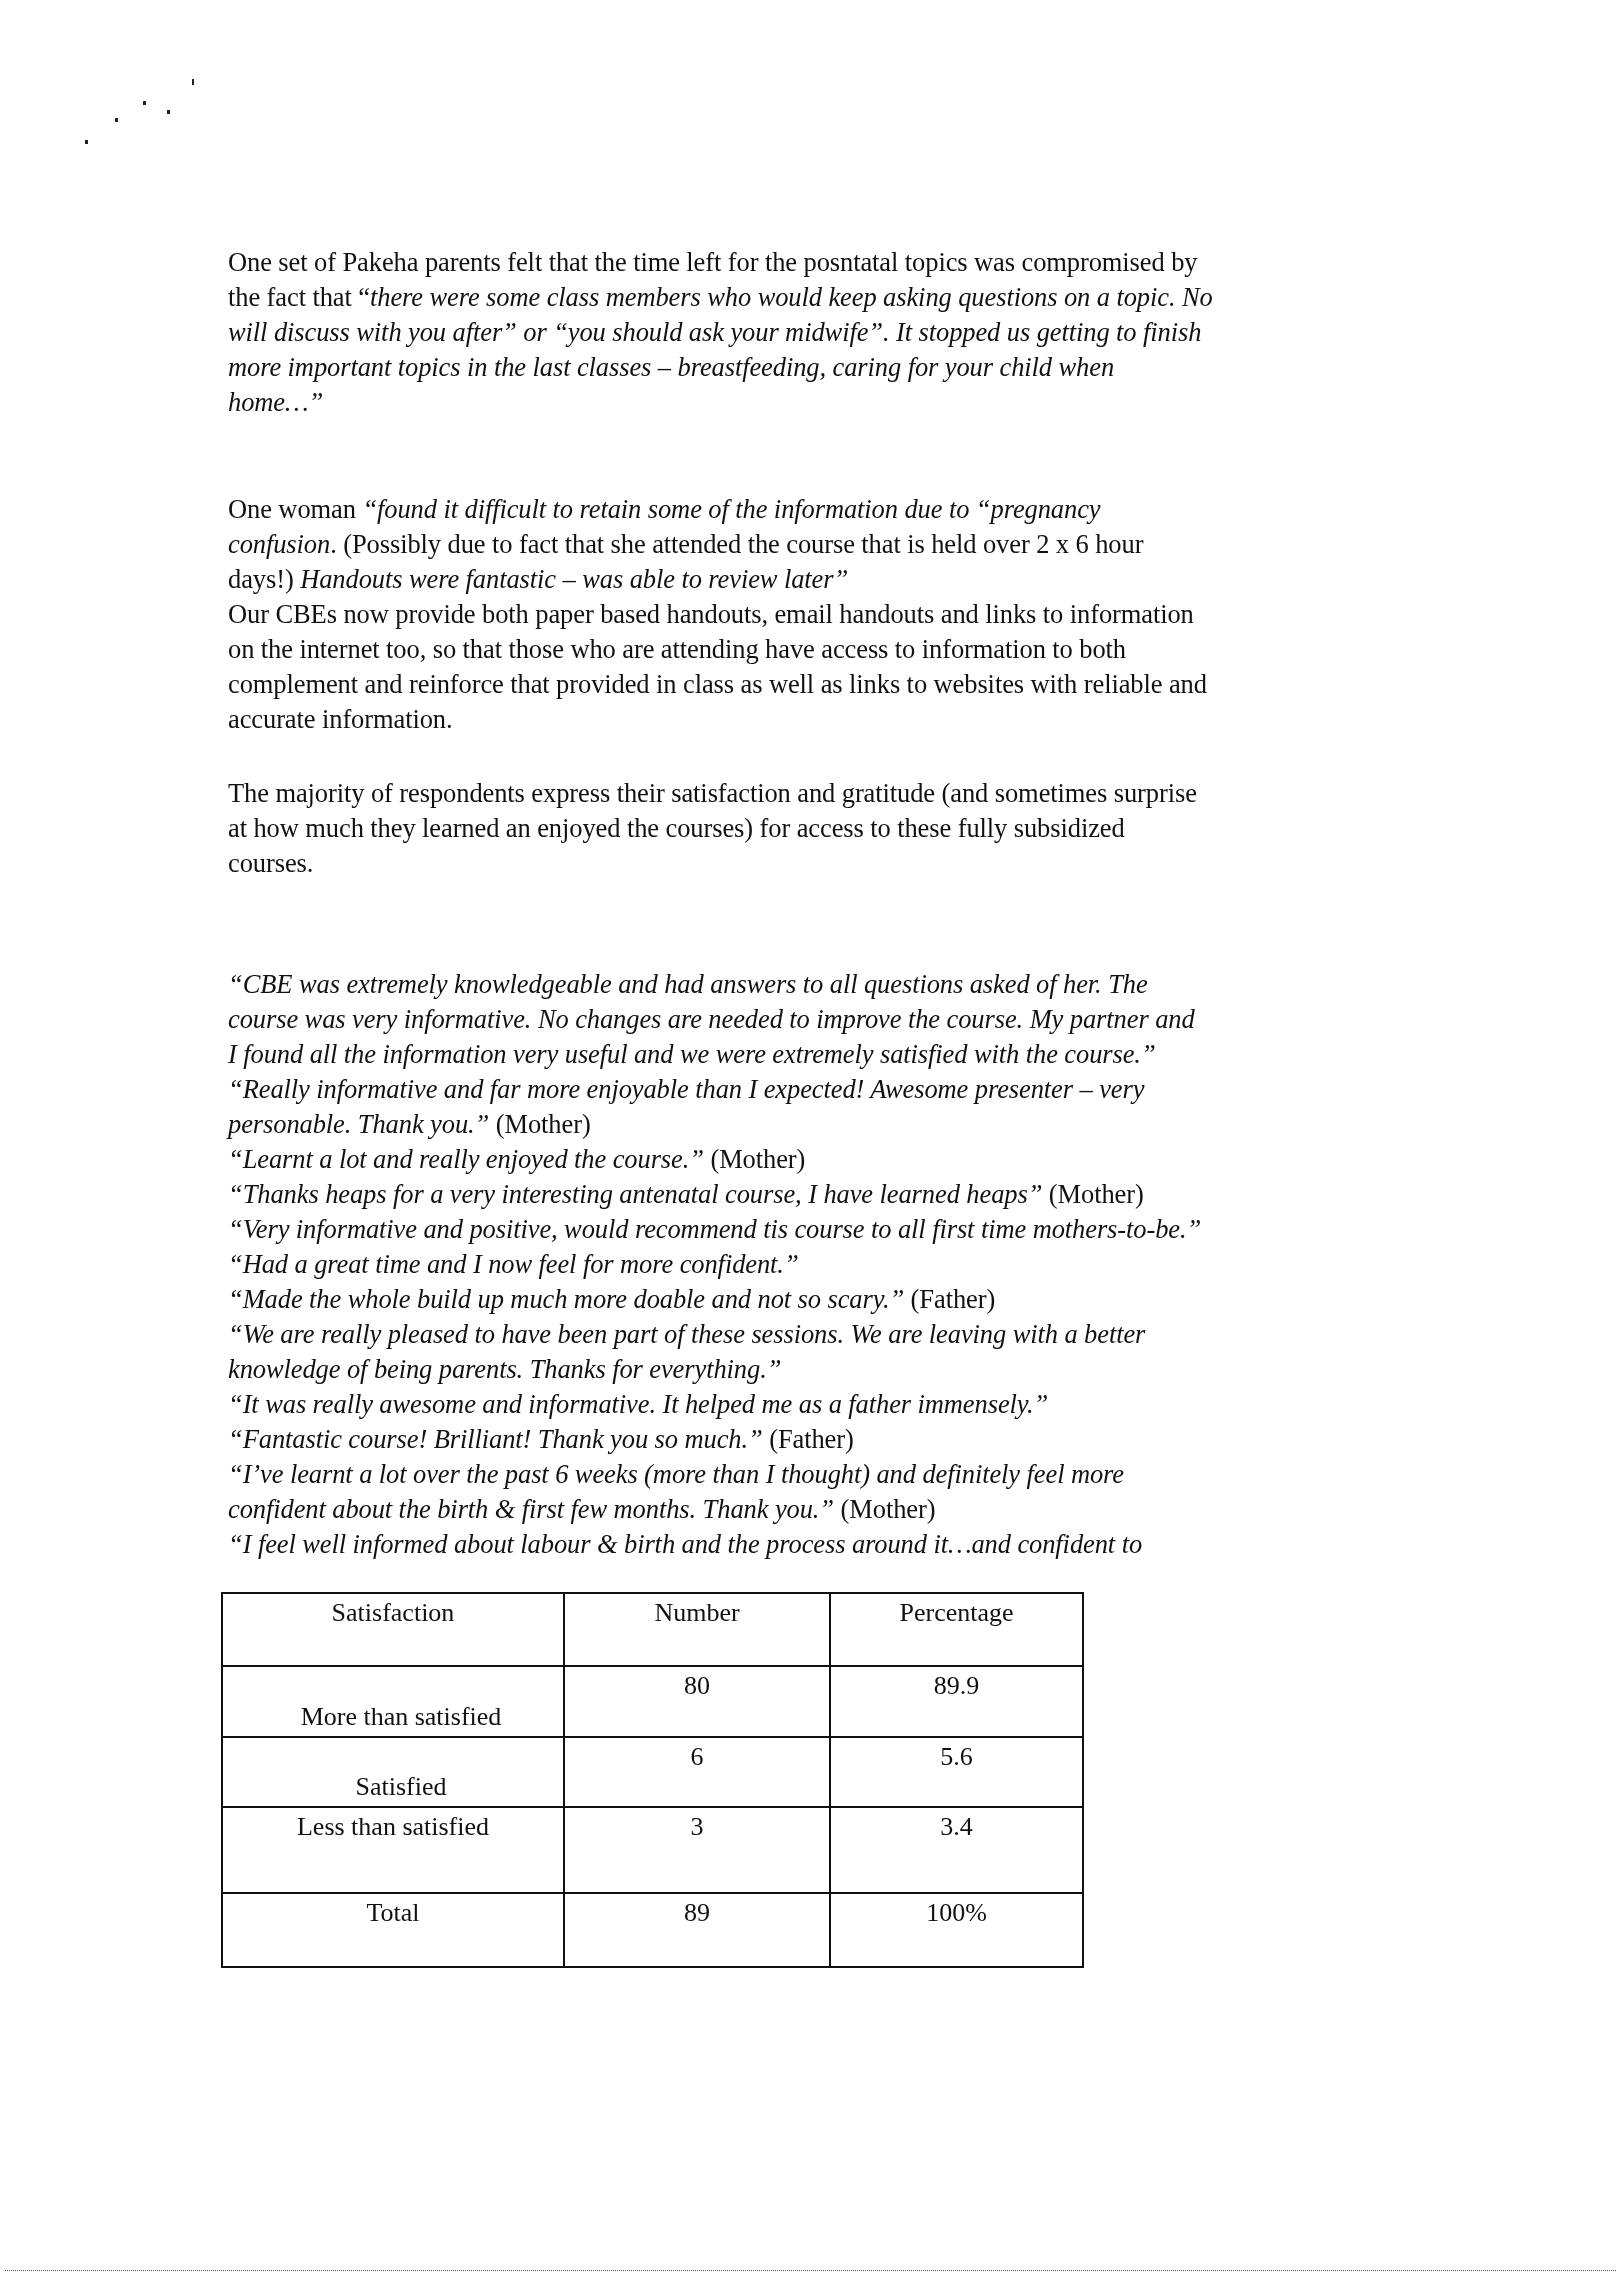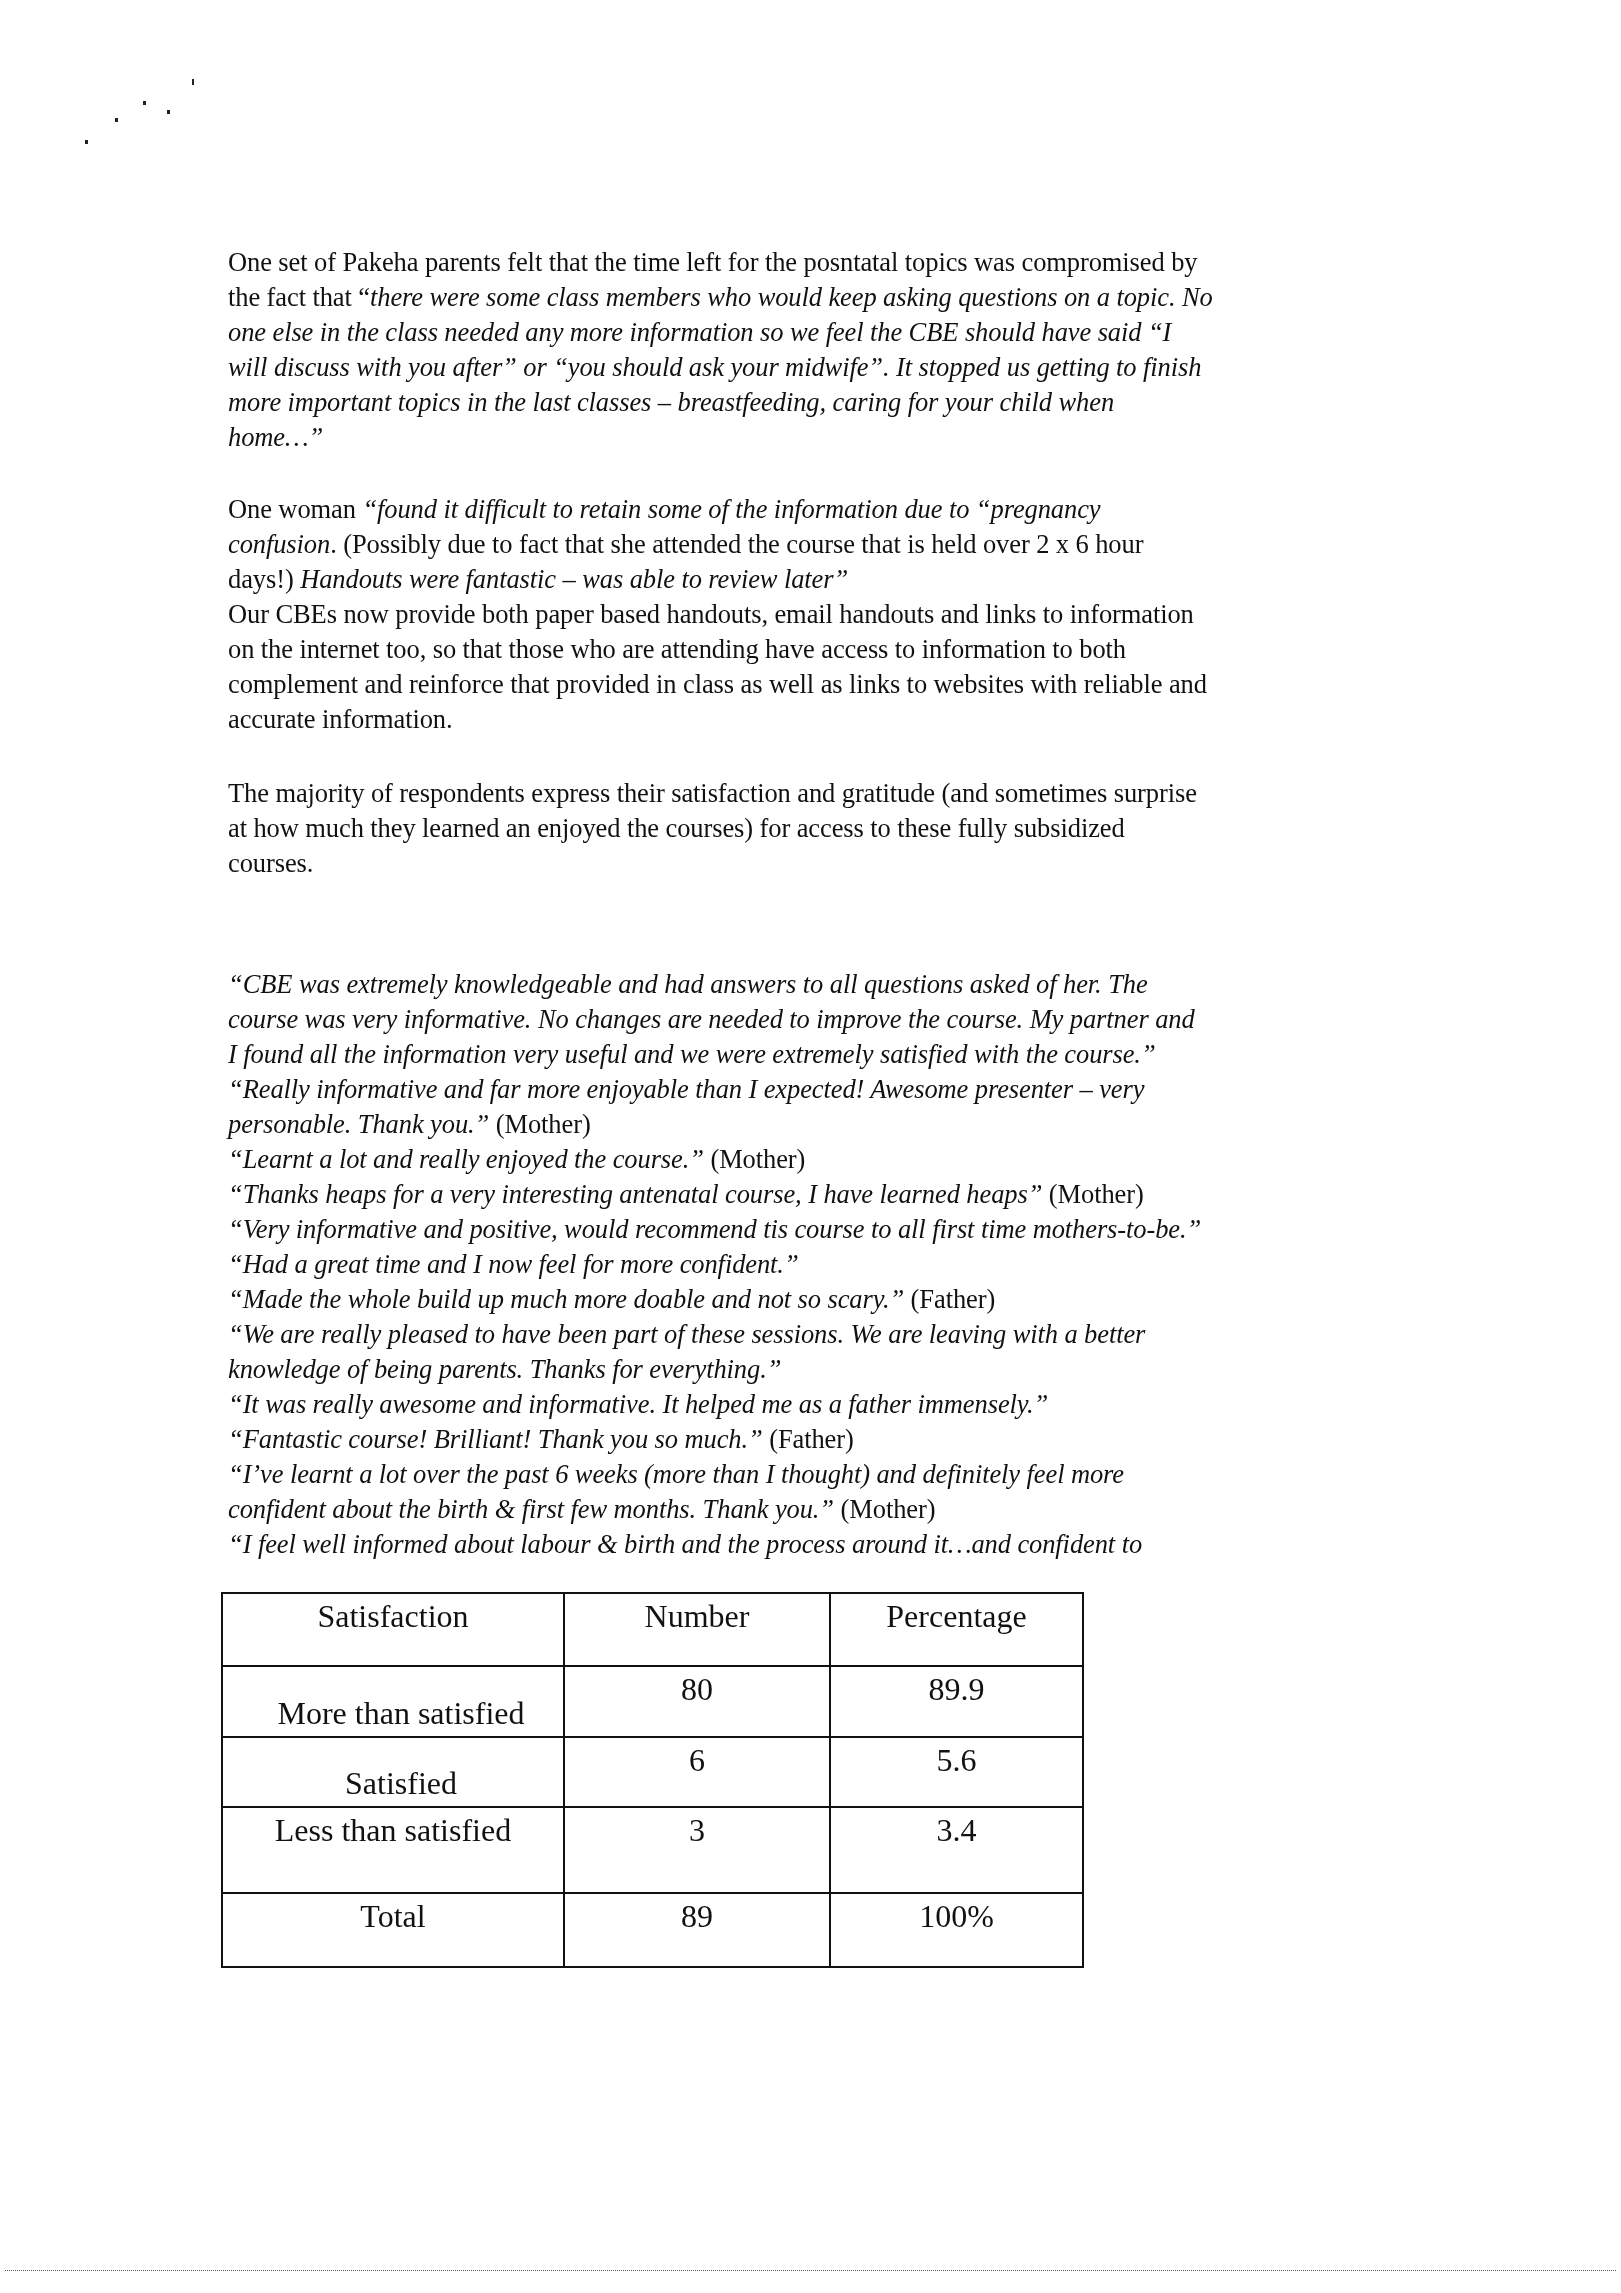--- a/index.html
+++ b/index.html
@@ -5,21 +5,21 @@
   html, body { margin: 0; padding: 0; background: #ffffff; }
   body { width: 1621px; height: 2294px; position: relative; overflow: hidden;
          font-family: "Liberation Serif", "DejaVu Serif", serif; color: #111111; }
   .speck { position: absolute; background: #222; width: 2.9px; height: 3.9px; }
   .para { position: absolute; left: 228px; width: 1176px; font-size: 26.5px; line-height: 35px;
           white-space: nowrap; letter-spacing: -0.1px; }
   .para .ln { display: block; }
   .para i { font-style: italic; }
   .quotes { top: 967px; }
   .sat-table { position: absolute; left: 221px; top: 1592px; border-collapse: collapse;
-               font-size: 32px; }
+               font-size: 26px; }
   .sat-table td, .sat-table th { border: 2px solid #111; padding: 0; text-align: center;
                font-weight: normal; position: relative; }
   .c1 { width: 340px; } .c2 { width: 264px; } .c3 { width: 251px; border-radius: 10px; }
   .r-h { height: 73px; } .r1 { height: 71px; } .r2 { height: 70px; } .r3 { height: 86px; } .r4 { height: 74px; }
   .cell { position: absolute; left: 0; right: 0; }
   .top { top: 3.9px; }
   .bot { bottom: 3.9px; padding-left: 16px; }
   .footer-rule { position: absolute; left: 4.9px; right: 4.9px; top: 2270px; height: 0;
                  border-top: 1px dotted #555; }
 </style>
@@ -28,21 +28,20 @@
 
 <div class="speck" style="left:192px;top:79px;width:2px;height:5.9px;"></div>
 <div class="speck" style="left:143px;top:101px;"></div>
 <div class="speck" style="left:167px;top:110px;"></div>
 <div class="speck" style="left:115px;top:118px;"></div>
 <div class="speck" style="left:85px;top:140px;"></div>
 
 <div class="para" style="top:245px;">
     <span class="ln"><span>One set of Pakeha parents felt that the time left for the posntatal topics was compromised by</span></span>
     <span class="ln"><span>the fact that “</span><i>there were some class members who would keep asking questions on a topic. No</i></span>
-    <span class="ln"><i>one else in the class needed any more information so we feel the CBE should have said “I</i></span>
     <span class="ln"><i>will discuss with you after” or “you should ask your midwife”. It stopped us getting to finish</i></span>
     <span class="ln"><i>more important topics in the last classes – breastfeeding, caring for your child when</i></span>
     <span class="ln"><i>home…”</i></span>
   </div>
 <div class="para" style="top:492px;">
     <span class="ln"><span>One woman </span><i>“found it difficult to retain some of the information due to “pregnancy</i></span>
     <span class="ln"><i>confusion</i><span>. (Possibly due to fact that she attended the course that is held over 2 x 6 hour</span></span>
     <span class="ln"><span>days!)  </span><i>Handouts were fantastic – was able to review later”</i></span>
     <span class="ln"><span>Our CBEs now provide both paper based handouts, email handouts and links to information</span></span>
     <span class="ln"><span>on the internet too, so that those who are attending have access to information to both</span></span>

